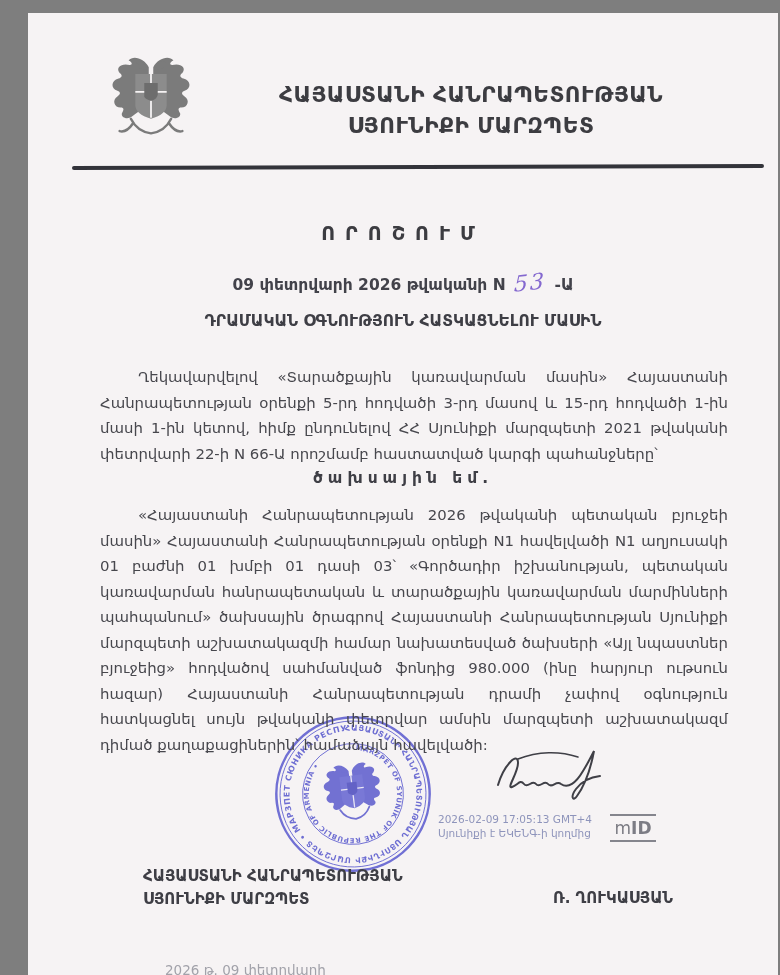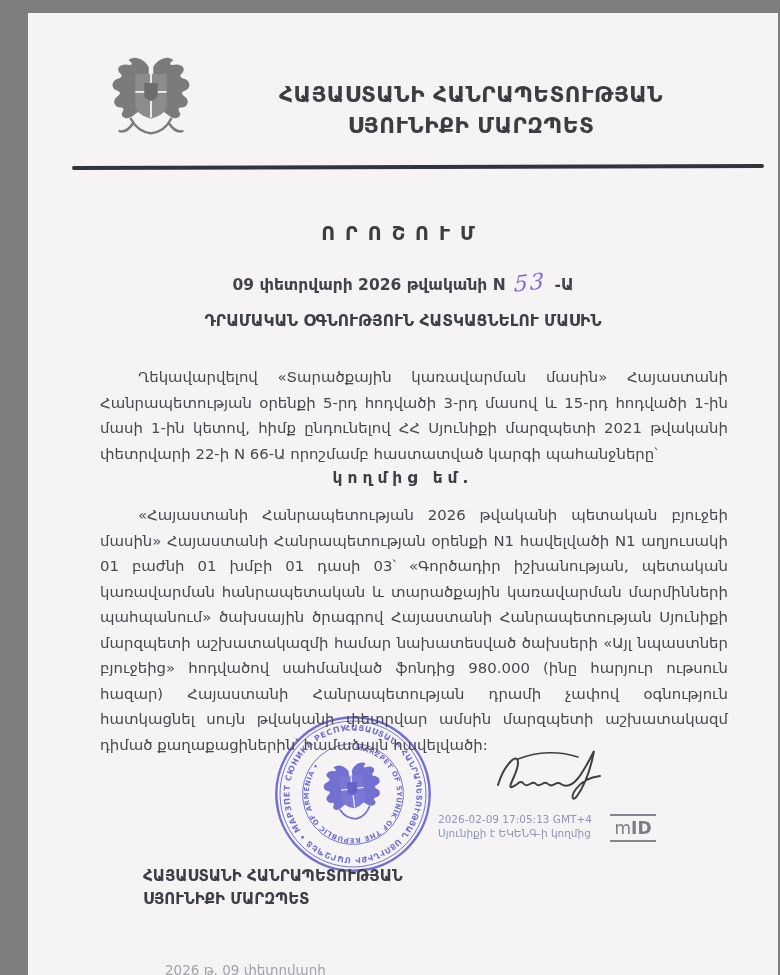--- a/index.html
+++ b/index.html
@@ -138,21 +138,21 @@
   <div class="abs dec-date">
     <span>09 փետրվարի 2026 թվականի N</span>
     <span class="dec-num">53</span>
     <span>-Ա</span>
   </div>
 
   <div class="abs dec-subject">ԴՐԱՄԱԿԱՆ ՕԳՆՈՒԹՅՈՒՆ ՀԱՏԿԱՑՆԵԼՈՒ ՄԱՍԻՆ</div>
 
   <div class="abs para para1">Ղեկավարվելով «Տարածքային կառավարման մասին» Հայաստանի Հանրապետության օրենքի 5-րդ հոդվածի 3-րդ մասով և 15-րդ հոդվածի 1-ին մասի 1-ին կետով, հիմք ընդունելով ՀՀ Սյունիքի մարզպետի 2021 թվականի փետրվարի 22-ի N 66-Ա որոշմամբ հաստատված կարգի պահանջները՝</div>
 
-  <div class="abs resolve">կողմից եմ.</div>
+  <div class="abs resolve">ծախսային եմ.</div>
 
   <div class="abs para para2">«Հայաստանի Հանրապետության 2026 թվականի պետական բյուջեի մասին» Հայաստանի Հանրապետության օրենքի N1 հավելվածի N1 աղյուսակի 01 բաժնի 01 խմբի 01 դասի 03՝ «Գործադիր իշխանության, պետական կառավարման հանրապետական և տարածքային կառավարման մարմինների պահպանում» ծախսային ծրագրով Հայաստանի Հանրապետության Սյունիքի մարզպետի աշխատակազմի համար նախատեսված ծախսերի «Այլ նպաստներ բյուջեից» հոդվածով սահմանված ֆոնդից 980.000 (ինը հարյուր ութսուն հազար) Հայաստանի Հանրապետության դրամի չափով օգնություն հատկացնել սույն թվականի փետրվար ամսին մարզպետի աշխատակազմ դիմած քաղաքացիներին՝ համաձայն հավելվածի:</div>
 
   <svg class="abs stamp" viewBox="0 0 160 160">
     <circle cx="80" cy="80" r="73" fill="none" stroke="#5f5fd0" stroke-width="2.4"></circle>
     <circle cx="80" cy="80" r="69.5" fill="none" stroke="#5f5fd0" stroke-width="0.9"></circle>
     <circle cx="80" cy="80" r="48" fill="none" stroke="#5f5fd0" stroke-width="0.9"></circle>
     <defs>
       <path id="ringPathA" d="M80,19.5 A60.5,60.5 0 1 1 79.9,19.5"></path>
       <path id="ringPathB" d="M80,38 A42,42 0 1 1 79.9,38"></path>
@@ -181,16 +181,17 @@
     <div>Սյունիքի է ԵԿԵՆԳ-ի կողմից</div>
   </div>
 
   <div class="abs mid"><span>m</span><b>ID</b></div>
 
   <div class="abs org-bottom">
     <div>ՀԱՅԱՍՏԱՆԻ ՀԱՆՐԱՊԵՏՈՒԹՅԱՆ</div>
     <div>ՍՅՈՒՆԻՔԻ ՄԱՐԶՊԵՏ</div>
   </div>
 
+  <div class="abs signer">Ռ. ՂՈՒԿԱՍՅԱՆ</div>
 
   <div class="abs footer-partial">2026 թ. 09 փետրվարի</div>
 
 </div>
 
 </body></html>

